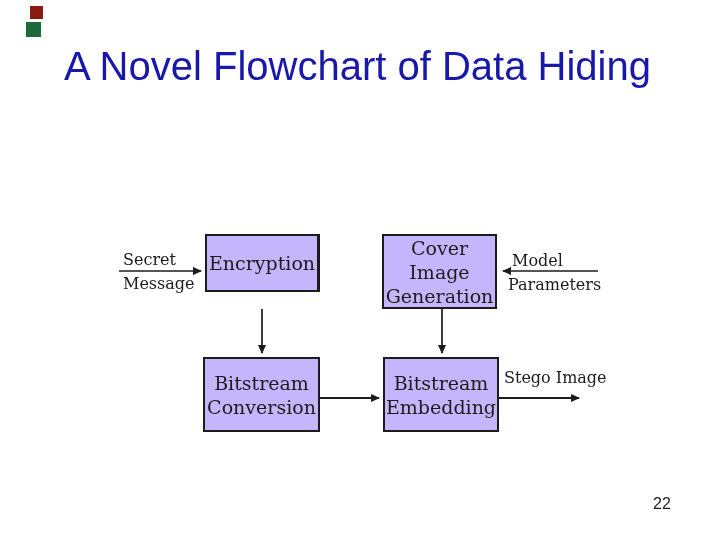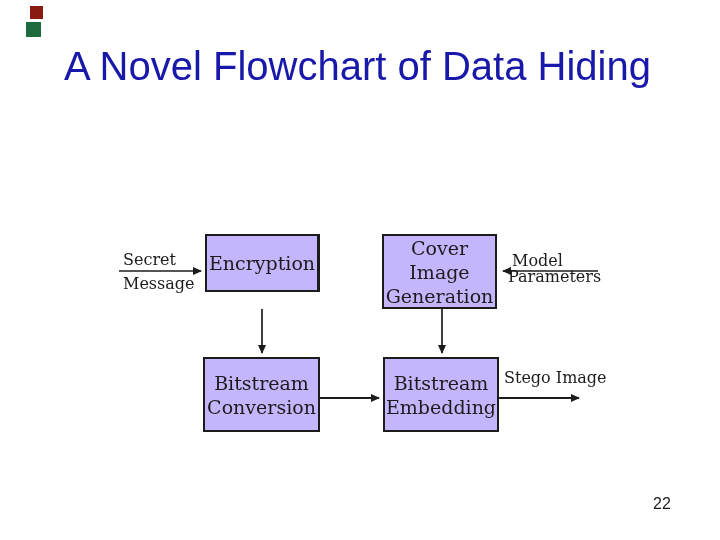--- a/index.html
+++ b/index.html
@@ -52,21 +52,21 @@
     position:absolute;
     font-family:"DejaVu Serif","Liberation Serif",serif;
     font-size:16px;
     line-height:22px;
     color:#1c1c1c;
     white-space:nowrap;
   }
   .lbl-secret{left:123px;top:249px;}
   .lbl-message{left:123px;top:273px;}
   .lbl-model{left:512px;top:250px;}
-  .lbl-parameters{left:508px;top:266px;}
+  .lbl-parameters{left:508px;top:274px;}
   .lbl-stego{left:504px;top:367px;}
 
   .arrow-layer{position:absolute;left:0;top:0;}
 
   .page-number{
     position:absolute;
     left:653px;top:495px;
     font-size:16px;
     color:#1c1c1c;
     font-family:"Liberation Sans",sans-serif;

